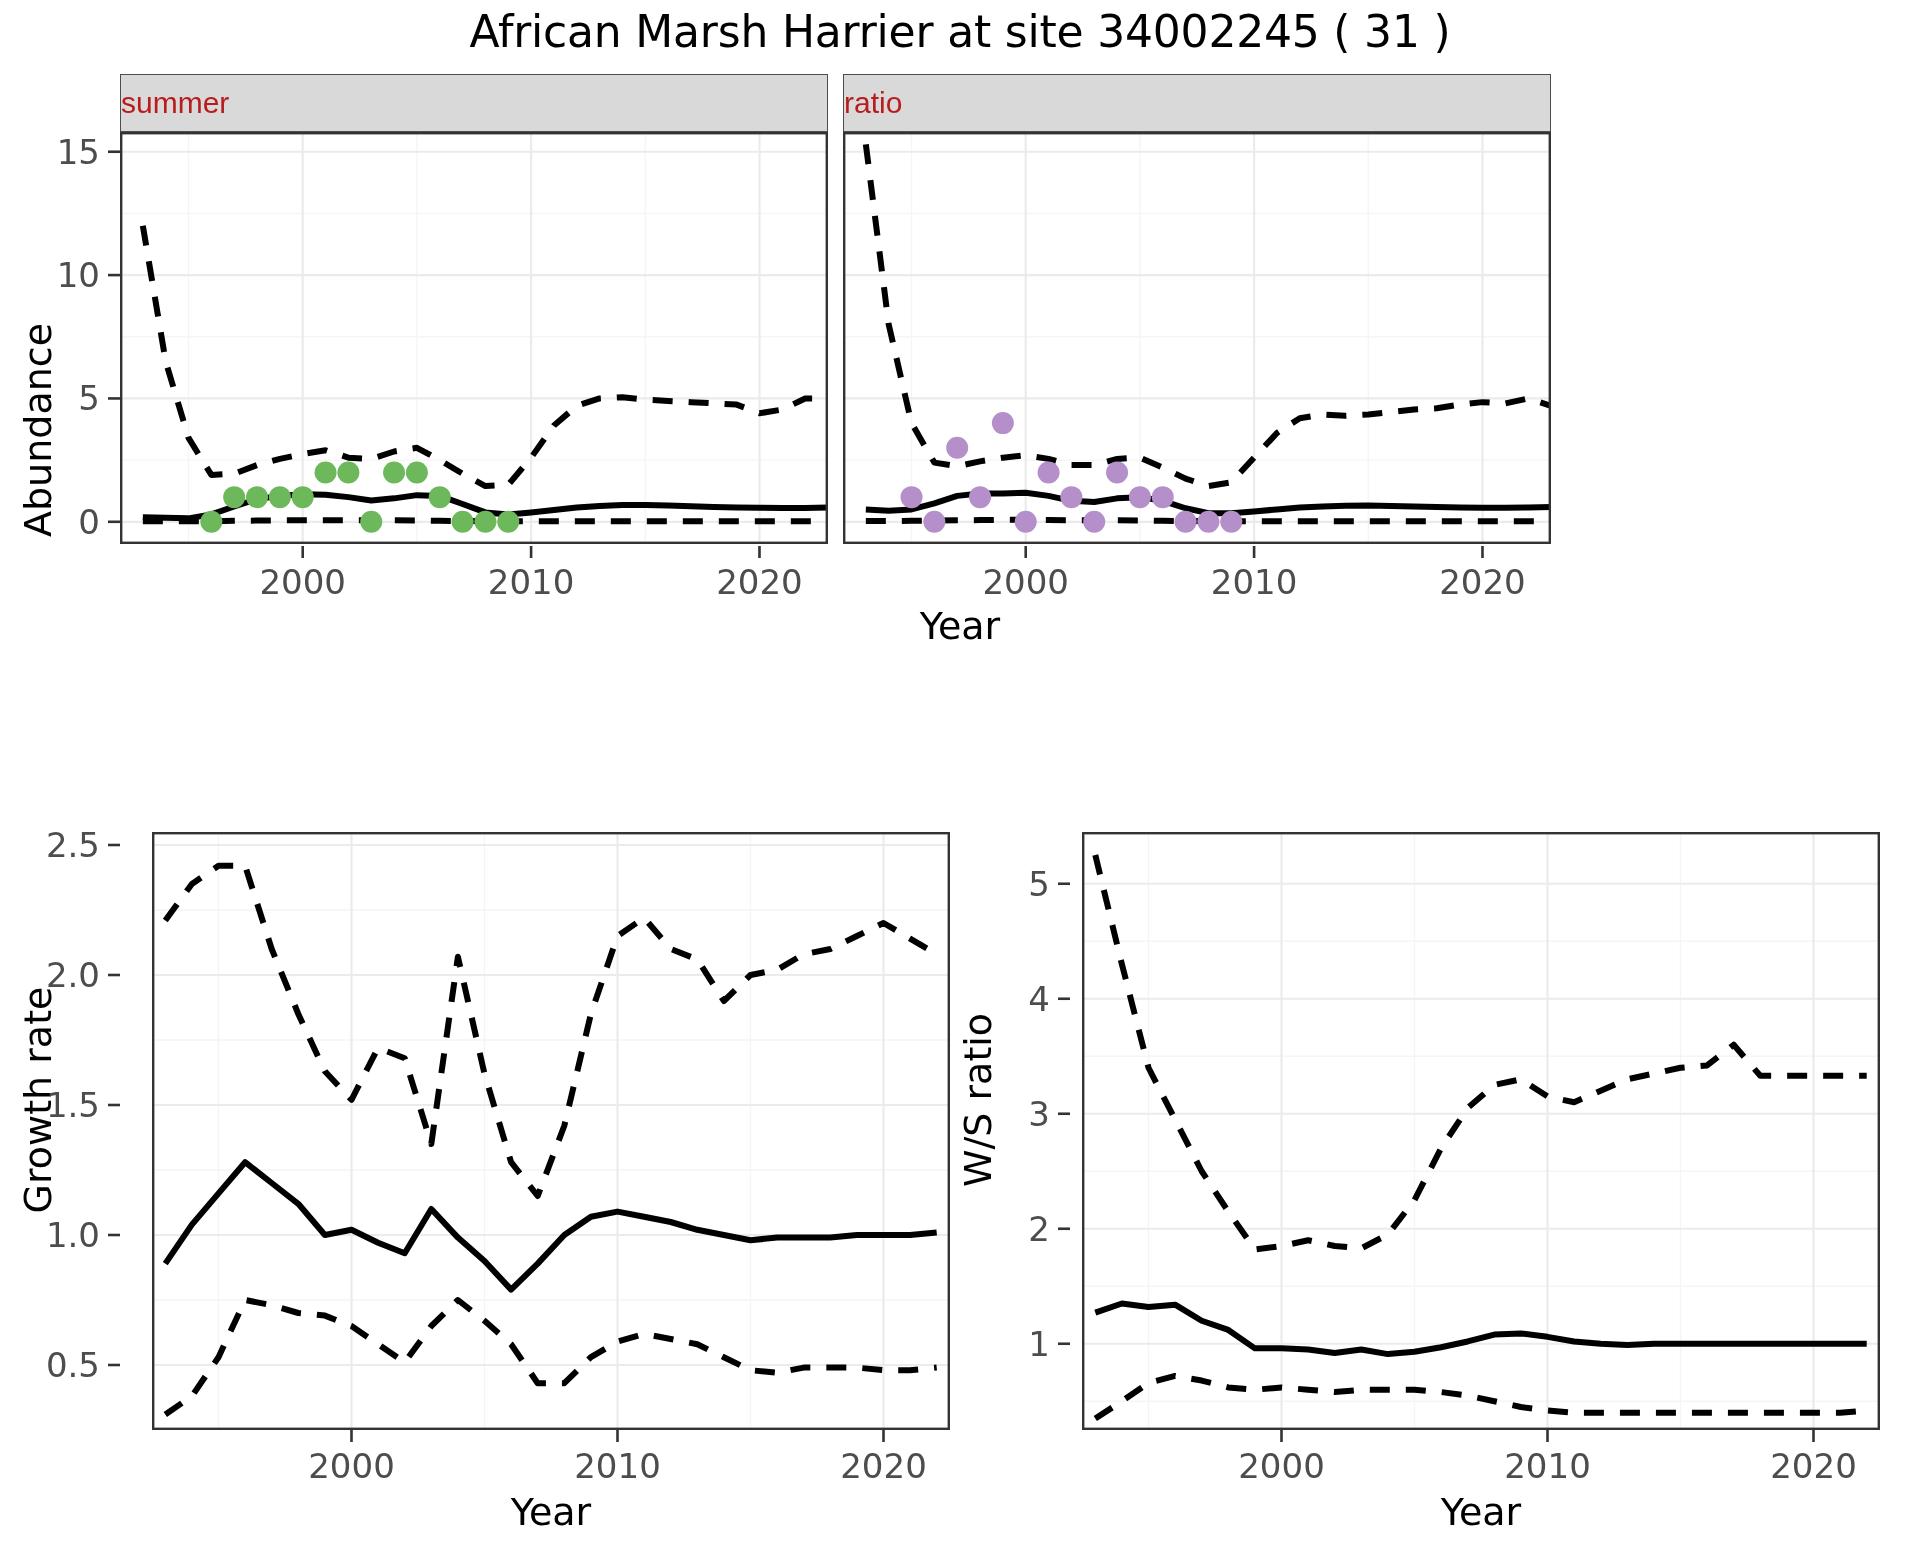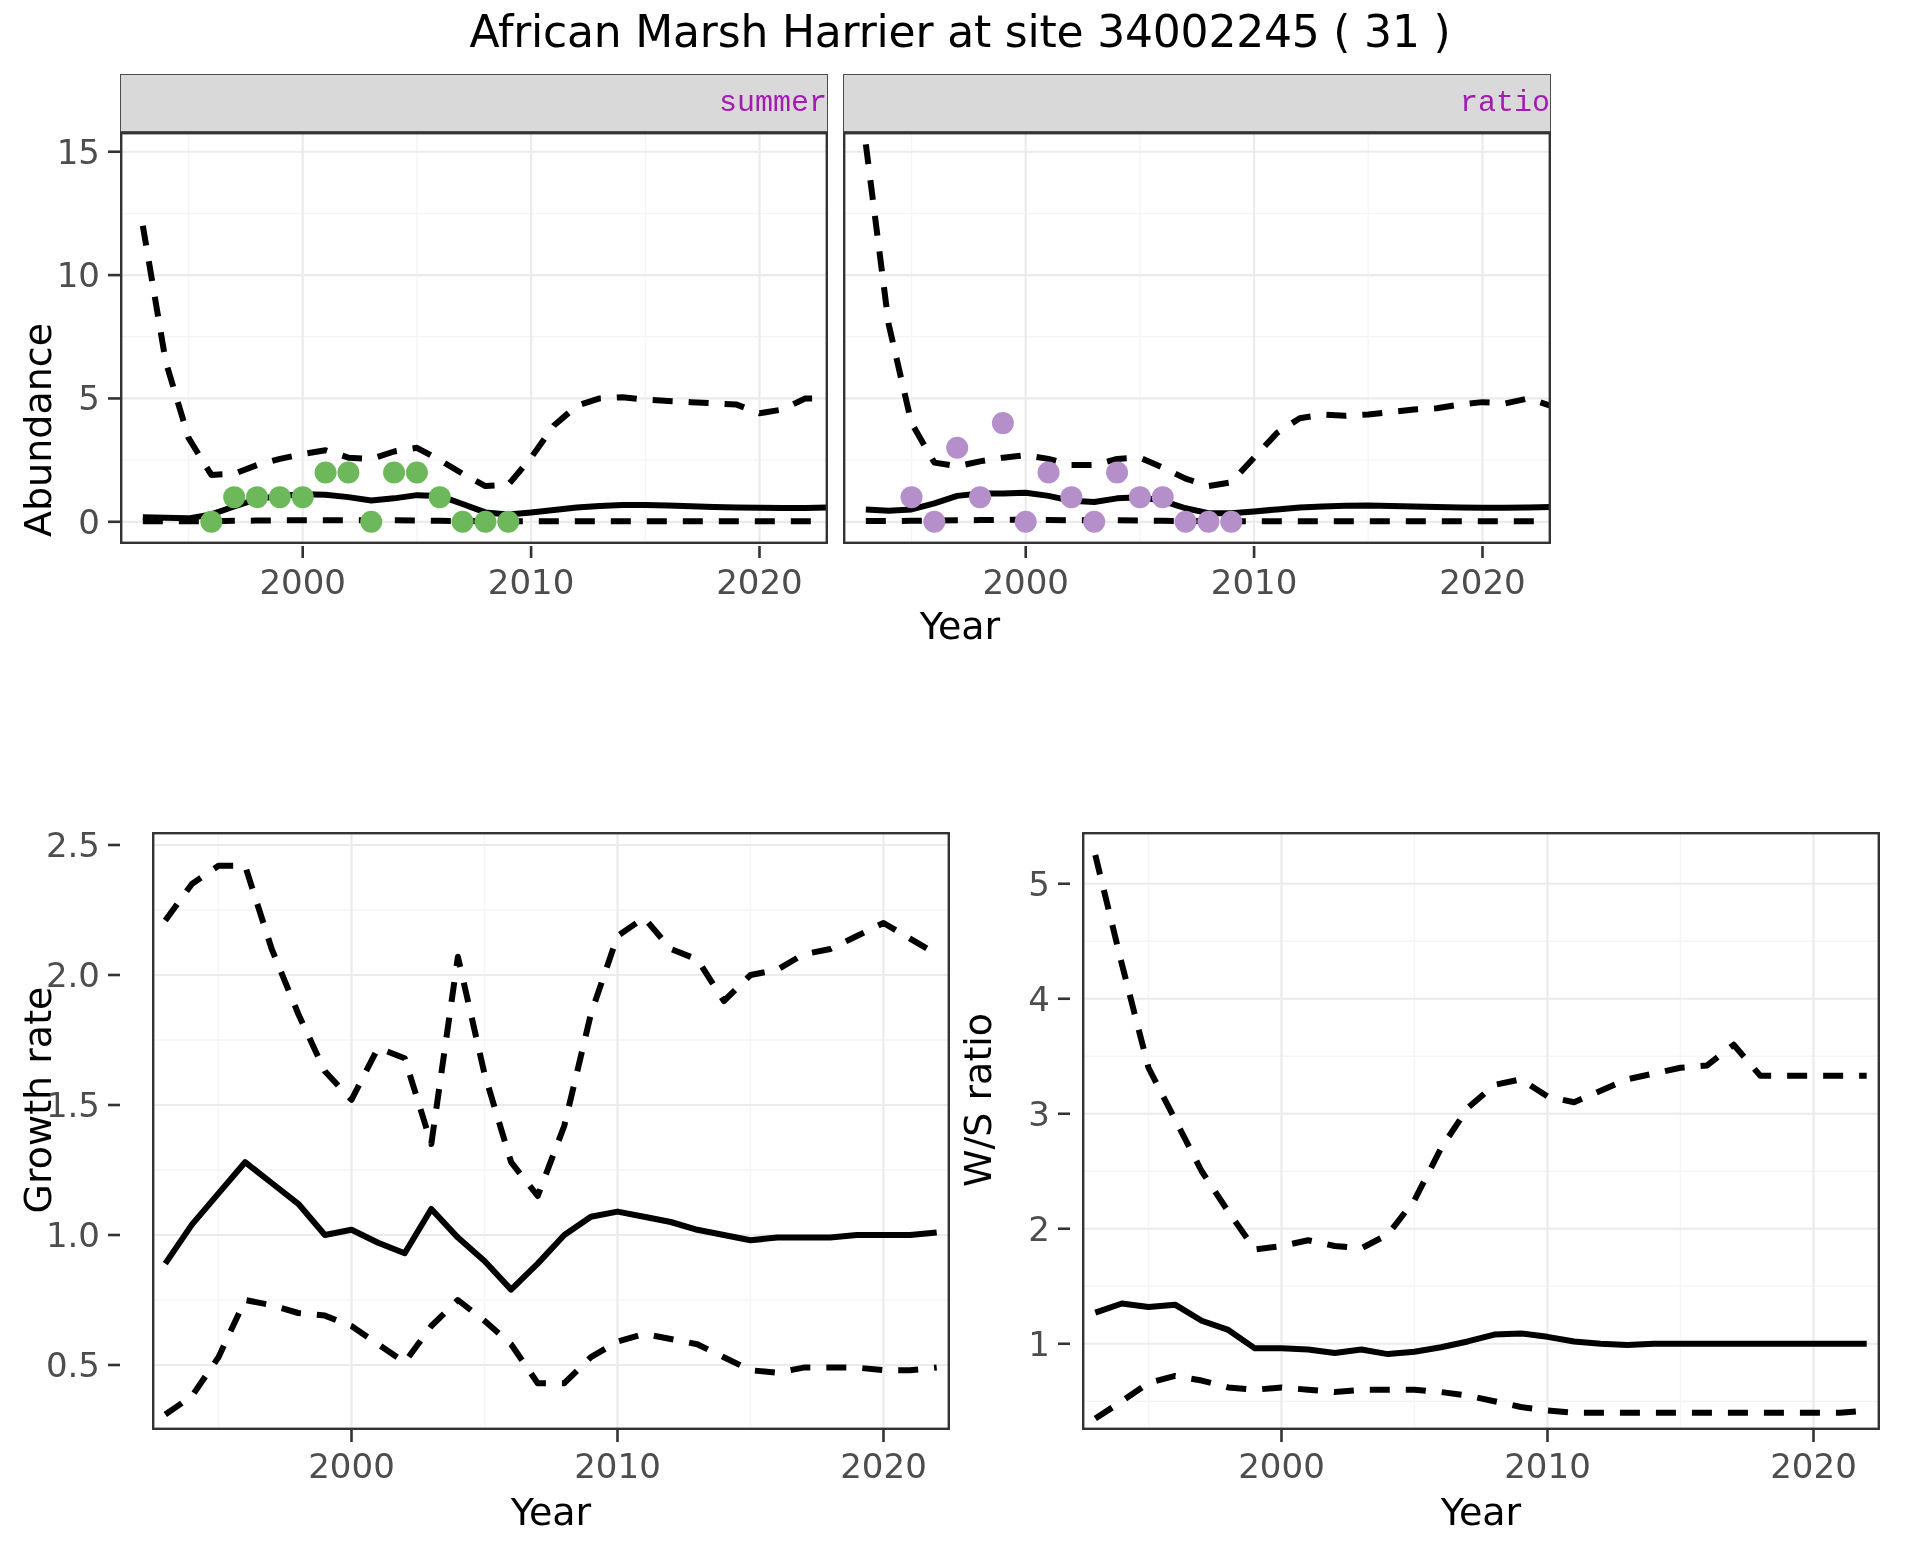--- a/index.html
+++ b/index.html
@@ -25,24 +25,24 @@
     font-size: 44px;
     font-family: "DejaVu Sans", sans-serif;
     color: #000;
     letter-spacing: -0.2px;
   }
   .panel { position: absolute; }
   .strip {
     background: #d9d9d9;
     border: 1px solid #4d4d4d;
     box-sizing: border-box;
-    display: flex; align-items: center; justify-content: flex-end;
+    display: flex; align-items: center; justify-content: flex-start;
     font-size: 30px;
-    color: #a21caf;
-    font-family: Liberation Mono, monospace;
+    color: #b91c1c;
+    font-family: Liberation Sans, sans-serif;
   }
   .axis-label {
     position: absolute;
     font-size: 38px;
     color: #000;
     font-family: "DejaVu Sans", sans-serif;
     text-align: center;
   }
   .axis-label.vertical {
     transform-origin: 0 0;

